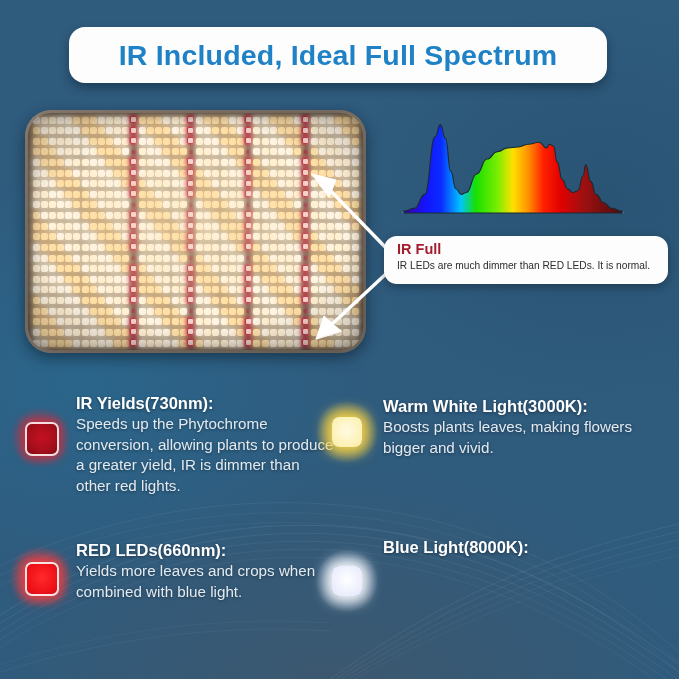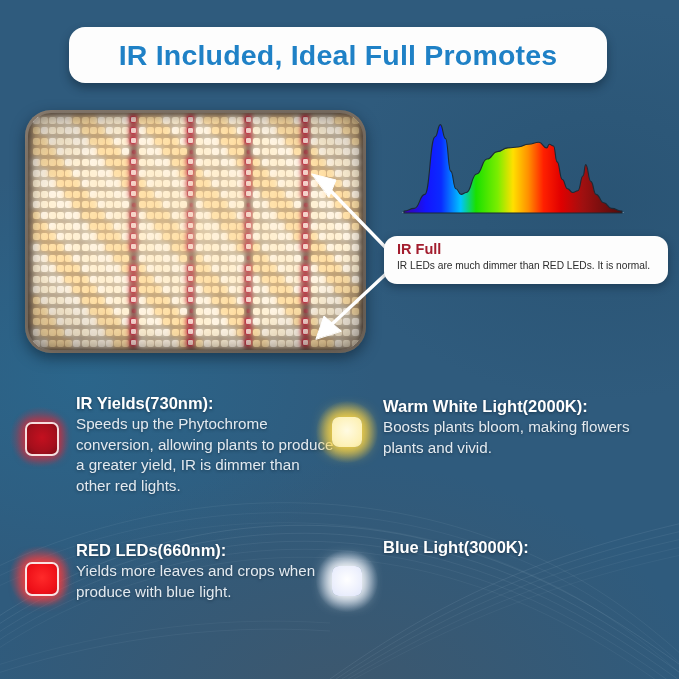--- a/index.html
+++ b/index.html
@@ -107,21 +107,21 @@
       <path d="M336,300 C436,234 526,186 700,148" opacity=".16"></path>
       <path d="M342,300 C442,238 532,192 700,156" opacity=".14"></path>
       <path d="M348,300 C448,242 538,198 700,164" opacity=".12"></path>
       <path d="M354,300 C454,246 544,204 700,172" opacity=".10"></path>
       <path d="M-20,300 C90,262 210,244 330,252" opacity=".12"></path>
       <path d="M-20,292 C90,254 210,236 330,244" opacity=".10"></path>
     </g>
   </svg>
 
   <div class="title-pill">
-    <span>IR Included, Ideal Full Promotes</span>
+    <span>IR Included, Ideal Full Spectrum</span>
   </div>
 
   <div class="panel">
     <div class="panel-face">
       <div class="leds" id="led-grid">
           <div class="led w" style="left: 4.5px; top: 3.5px;"></div>
           <div class="led c" style="left: 12.6795px; top: 3.5px;"></div>
           <div class="led c" style="left: 20.859px; top: 3.5px;"></div>
           <div class="led w" style="left: 29.0385px; top: 3.5px;"></div>
           <div class="led w" style="left: 37.2179px; top: 3.5px;"></div>
@@ -1051,39 +1051,39 @@
       <p>Speeds up the Phytochrome conversion, allowing plants to produce a greater yield, IR is dimmer than other red lights.</p>
     </div>
   </div>
 
   <div class="feat" style="left:325px;top:396px;width:340px;">
     <div class="sw-wrap" style="top:14px;">
       <div class="sw-glow" style="background:radial-gradient(circle,rgba(250,214,70,.92) 0%,rgba(246,200,60,.42) 44%,rgba(246,200,60,0) 72%);"></div>
       <div class="sw" style="background:radial-gradient(circle at 50% 45%,#fffbe2 0%,#fdf1b6 70%,#f8e79a 100%);box-shadow:0 0 14px 6px rgba(250,214,70,.85);"></div>
     </div>
     <div class="txt" style="left:58px;top:0;width:282px;">
-      <h3>Warm White Light(2000K):</h3>
-      <p>Boosts plants bloom, making flowers plants and vivid.</p>
+      <h3>Warm White Light(3000K):</h3>
+      <p>Boosts plants leaves, making flowers bigger and vivid.</p>
     </div>
   </div>
 
   <div class="feat" style="left:18px;top:540px;width:320px;">
     <div class="sw-wrap" style="top:15px;">
       <div class="sw-glow" style="background:radial-gradient(circle,rgba(255,59,59,.88) 0%,rgba(255,59,59,.36) 44%,rgba(255,59,59,0) 72%);"></div>
       <div class="sw" style="background:radial-gradient(circle at 50% 45%,#ff2a2a 0%,#ef1119 66%,#d10d16 100%);border:2.6px solid #fbe3e3;box-shadow:0 0 11px 4px rgba(255,59,59,.85);"></div>
     </div>
     <div class="txt" style="left:58px;top:0;width:282px;">
       <h3>RED LEDs(660nm):</h3>
-      <p>Yields more leaves and crops when produce with blue light.</p>
+      <p>Yields more leaves and crops when combined with blue light.</p>
     </div>
   </div>
 
   <div class="feat" style="left:325px;top:537px;width:340px;">
     <div class="sw-wrap" style="top:22px;">
       <div class="sw-glow" style="background:radial-gradient(circle,rgba(255,255,255,.95) 0%,rgba(226,235,255,.40) 44%,rgba(226,235,255,0) 72%);"></div>
       <div class="sw" style="background:radial-gradient(circle at 50% 45%,#ffffff 0%,#eef1fd 58%,#dfe5fa 100%);box-shadow:0 0 14px 6px rgba(255,255,255,.85);"></div>
     </div>
     <div class="txt" style="left:58px;top:0;width:282px;">
-      <h3>Blue Light(3000K):</h3>
+      <h3>Blue Light(8000K):</h3>
     </div>
   </div>
 
 </div>
 
 </body></html>

